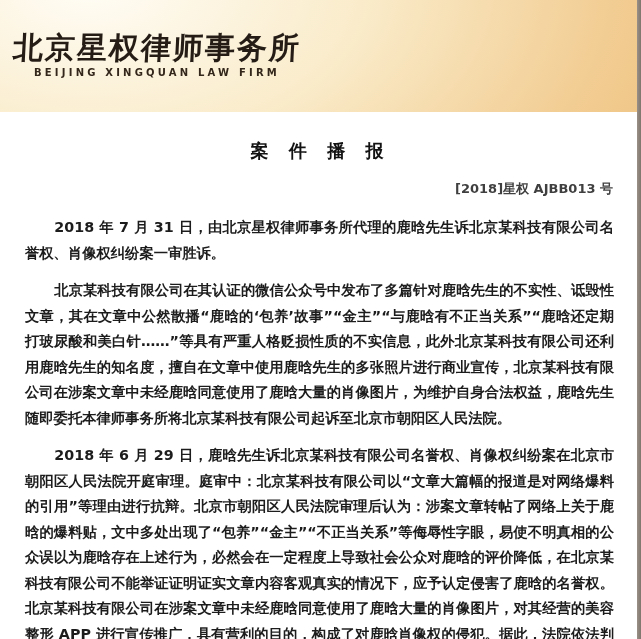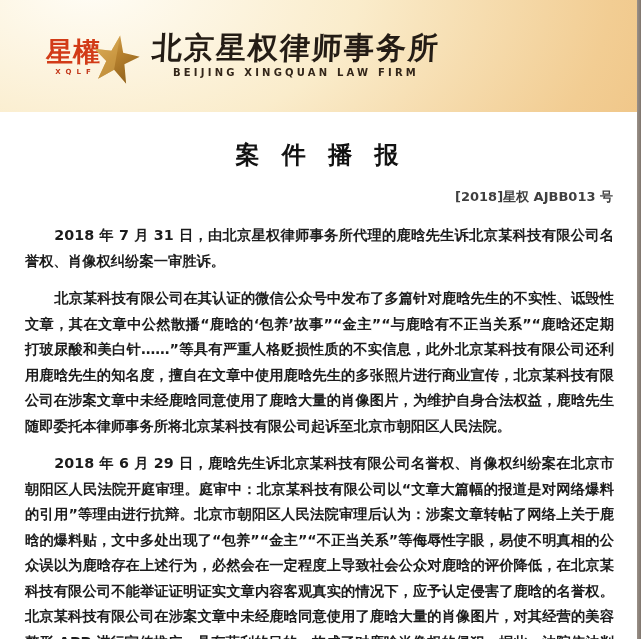--- a/index.html
+++ b/index.html
@@ -31,21 +31,21 @@
     font-size:30px; line-height:34px; color:#241c15; letter-spacing:2px;
     transform:skewX(-3deg);
   }
   .firm-en {
     font-size:10px; font-weight:bold; letter-spacing:3.2px;
     color:#33261a; margin-top:2px; text-align:center; white-space:nowrap;
   }
   
   .content { position:absolute; top:112px; left:0; width:641px; }
   .doc-title {
-    text-align:center; font-size:24px; font-weight:bold;
+    text-align:center; font-size:18px; font-weight:bold;
     letter-spacing:7px; color:#121212; margin:27px 0 0 0;
   }
   .doc-number {
     text-align:right; font-size:13px; font-weight:600;
     color:#3f3f3f; margin:17px 28px 0 0;
   }
   .para {
     margin:12px 27px 0 25px; text-indent:2.05em;
     font-size:14.3px; line-height:25.5px; text-align:justify;
     color:#1c1c1c; font-weight:600;
@@ -56,39 +56,20 @@
     position:absolute; top:0; right:0; width:4px; height:639px;
     background:linear-gradient(to right, #9a9088, #7f766e);
   }
 </style>
 </head>
 <body>
 
 <div class="page">
 
   <header class="banner">
-    <div class="logo">
-      <div class="seal">
-        <div class="seal-chars">星權</div>
-        <div class="seal-sub">XQLF</div>
-      </div>
-      <div class="star-wrap">
-        <svg width="46" height="52" viewBox="0 0 100 108">
-          <defs>
-            <linearGradient id="sg" x1="0" y1="0" x2="1" y2="1">
-              <stop offset="0" stop-color="#e7bb6d"></stop>
-              <stop offset="0.45" stop-color="#b9832f"></stop>
-              <stop offset="1" stop-color="#8a5c18"></stop>
-            </linearGradient>
-          </defs>
-          <polygon points="50,2 63,38 100,40 70,62 81,103 50,78 19,103 30,62 0,40 37,38" fill="url(#sg)"></polygon>
-          <polygon points="50,2 50,78 19,103 30,62 0,40 37,38" fill="#d9a952" opacity="0.55"></polygon>
-        </svg>
-      </div>
-    </div>
     <div class="firm">
       <div class="firm-cn">北京星权律师事务所</div>
       <div class="firm-en">BEIJING XINGQUAN LAW FIRM</div>
     </div>
   </header>
 
   <main class="content">
     <h1 class="doc-title">案 件 播 报</h1>
     <div class="doc-number">[2018]星权 AJBB013 号</div>
 

